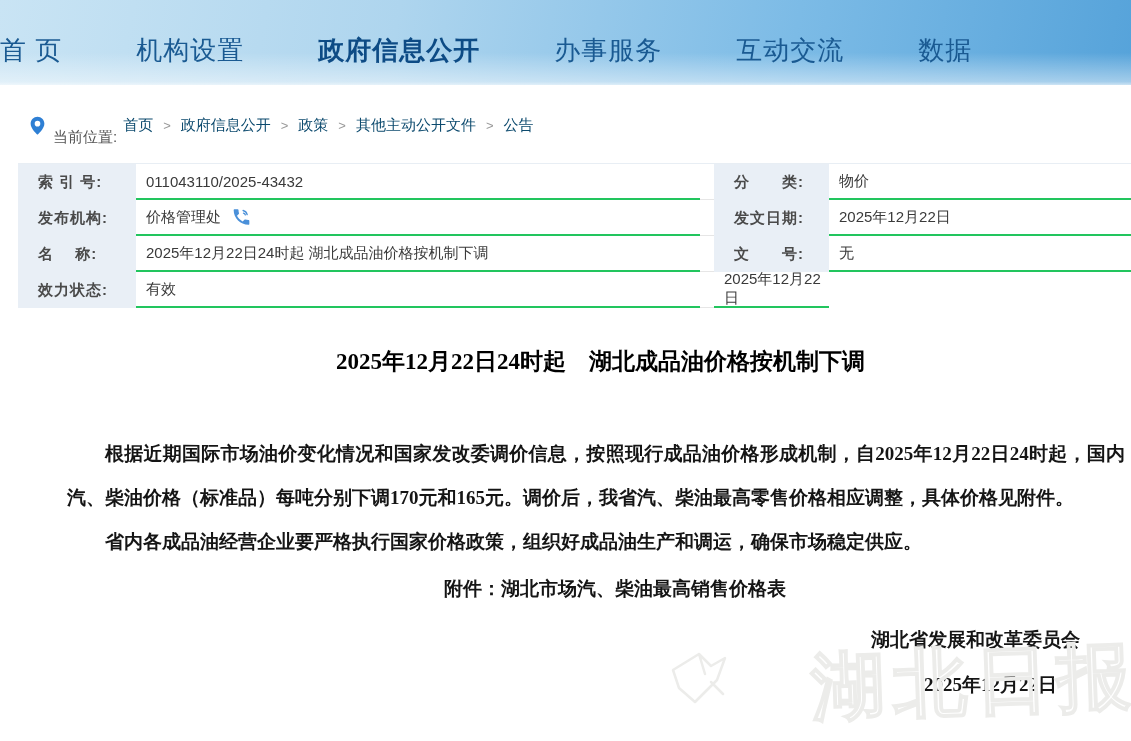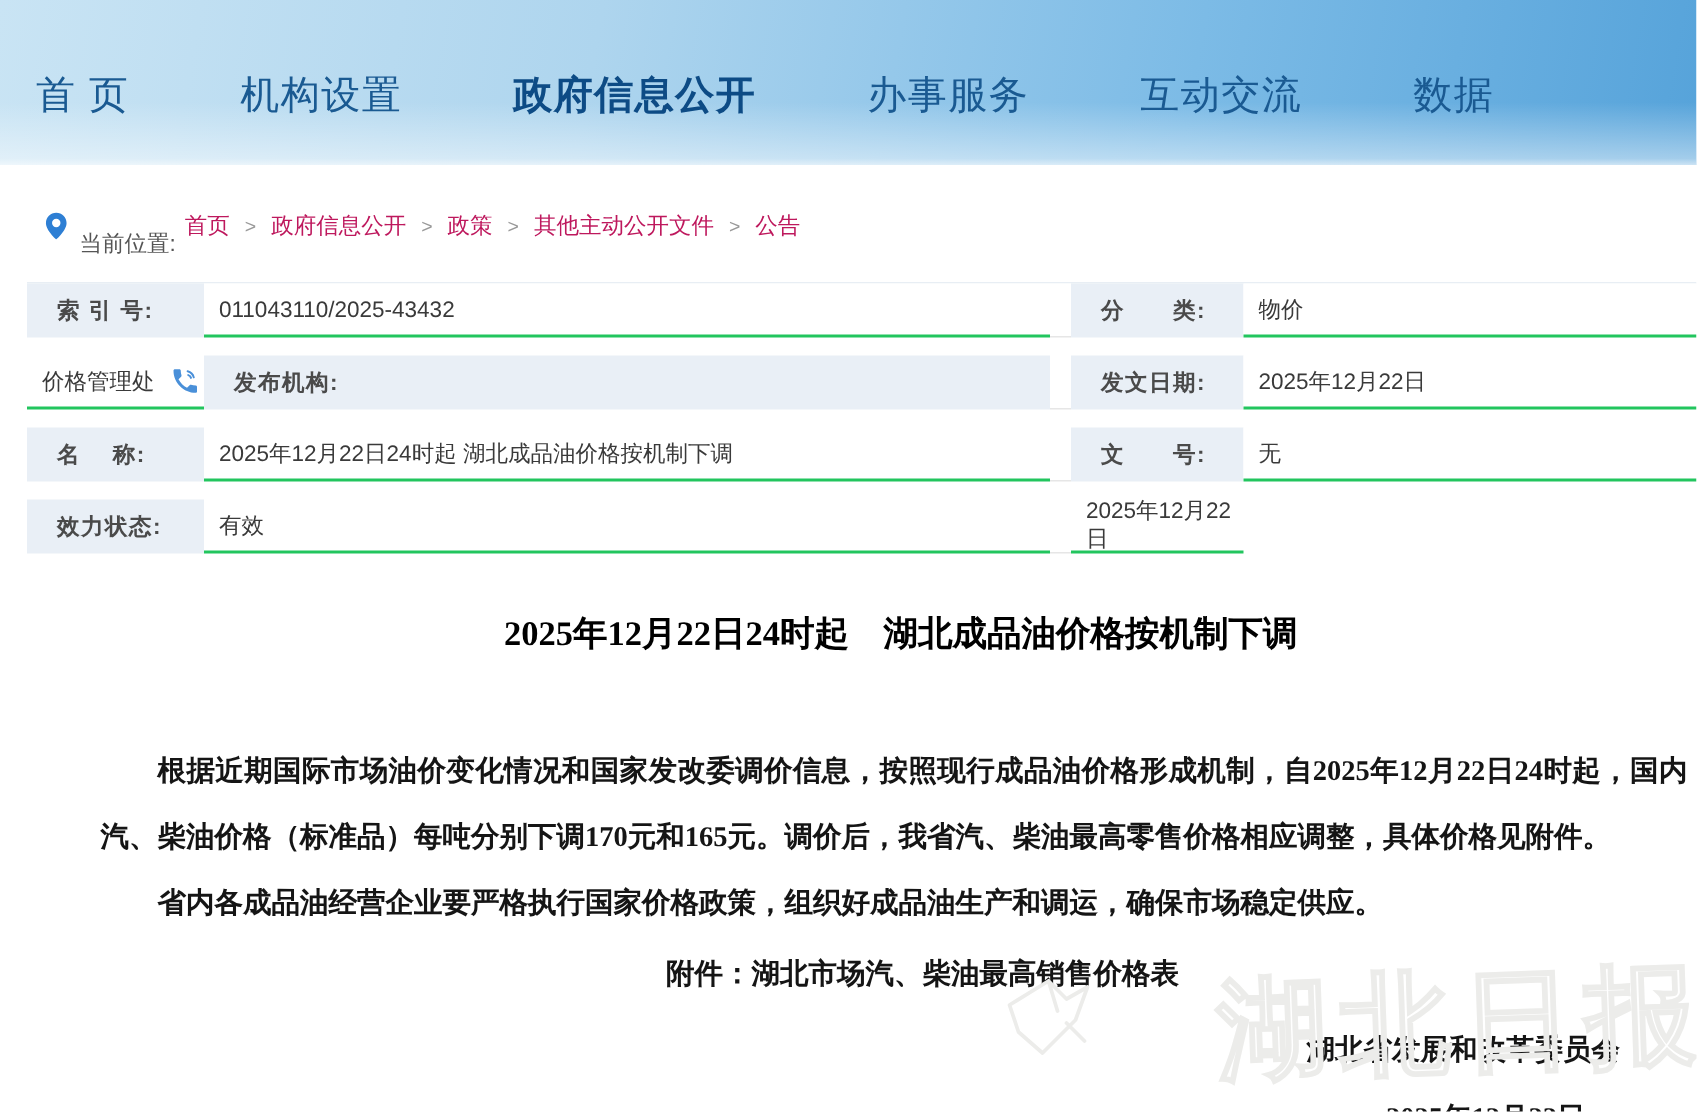--- a/index.html
+++ b/index.html
@@ -1,47 +1,47 @@
 <!DOCTYPE html>
 <html><head>
 <meta charset="utf-8">
 <style>
   * { margin:0; padding:0; box-sizing:border-box; }
   html,body { width:1131px; height:741px; background:#fff; overflow:hidden;
               font-family:"Liberation Sans", sans-serif; position:relative; }
 
   
   .topnav {
-    height:110px; width:100%;
+    height:85px; width:100%;
     background:
       linear-gradient(to bottom, rgba(255,255,255,0) 62%, rgba(255,255,255,.45) 96%, rgba(255,255,255,.7) 100%),
       linear-gradient(100deg, #c9e4f4 0%, #aed5ee 35%, #7cbbe6 70%, #56a3da 100%);
-    display:flex; align-items:center; padding:16px 0 0 24px; gap:74px;
+    display:flex; align-items:center; padding:16px 0 0 0; gap:74px;
     white-space:nowrap;
   }
   .topnav .nav-item {
     font-size:26px; color:#1a5a92; cursor:pointer; letter-spacing:1px;
   }
   .topnav .nav-item.active { font-weight:bold; color:#0d4b85; }
 
   
   .breadcrumb {
     margin:18px 0 0 30px; display:flex; align-items:center; font-size:15px; color:#555;
   }
   .breadcrumb .pin { width:15px; height:19px; margin-right:8px; flex:0 0 auto; }
-  .breadcrumb .crumb { color:#be185d; cursor:pointer; }
+  .breadcrumb .crumb { color:#0c4a6e; cursor:pointer; }
   .breadcrumb .crumb-sep { color:#999; margin:0 10px; font-size:13px; }
   .breadcrumb .crumb-prefix { margin-right:6px;margin-top:25px; }
 
   
   .meta-table {
     margin:16px 0 0 18px; width:1113px;
     display:grid;
     grid-template-columns:118px 564px 14px 115px 1fr;
-    grid-auto-rows:36px; row-gap:12px;
+    grid-auto-rows:36px; row-gap:0;
     border-top:1px solid #e8eef4;
   }
   .meta-table .cell { display:flex; align-items:center; font-size:15px; }
   .meta-table .lbl {
     background:#e9eff6; font-weight:bold; color:#4a4a4a;
     padding-left:20px; letter-spacing:1px;
   }
   .meta-table .val {
     background:#fff; color:#3a3a3a; padding-left:10px;
     border-bottom:2px solid #22c55e;
@@ -108,29 +108,29 @@
   <div class="cell lbl">索 引 号:</div>
   <div class="cell val">
       <span>011043110/2025-43432</span>
     </div>
   <div class="gapcol"></div>
   <div class="cell lbl">分　　类:</div>
   <div class="cell val">
       <span>物价</span>
     </div>
 
+  <div class="cell lbl">发布机构:</div>
   <div class="cell val">
     <span>价格管理处</span>
     <svg class="phone-ic" viewBox="0 0 24 24">
       <path fill="#4a90d9" d="M7.2 10.6c1.5 2.9 3.9 5.3 6.8 6.8l2.1-2.1c.3-.3.7-.4 1.1-.3 1.2.4 2.4.6 3.7.6.6 0 1.1.5 1.1 1.1v3.6c0 .6-.5 1.1-1.1 1.1C11.3 21.4 3.2 13.3 3.2 3.7c0-.6.5-1.1 1.1-1.1h3.6c.6 0 1.1.5 1.1 1.1 0 1.3.2 2.5.6 3.7.1.4 0 .8-.3 1.1l-2.1 2.1z"></path>
       <path d="M14.5 4.2c2.4.6 4.3 2.5 4.9 4.9" stroke="#4a90d9" stroke-width="1.6" fill="none" stroke-linecap="round"></path>
       <path d="M15 7.3c1.1.3 1.9 1.1 2.2 2.2" stroke="#4a90d9" stroke-width="1.6" fill="none" stroke-linecap="round"></path>
     </svg>
   </div>
-  <div class="cell lbl">发布机构:</div>
   <div class="gapcol"></div>
   <div class="cell lbl">发文日期:</div>
   <div class="cell val">
       <span>2025年12月22日</span>
     </div>
 
   <div class="cell lbl">名　 称:</div>
   <div class="cell val">
       <span>2025年12月22日24时起 湖北成品油价格按机制下调</span>
     </div>

